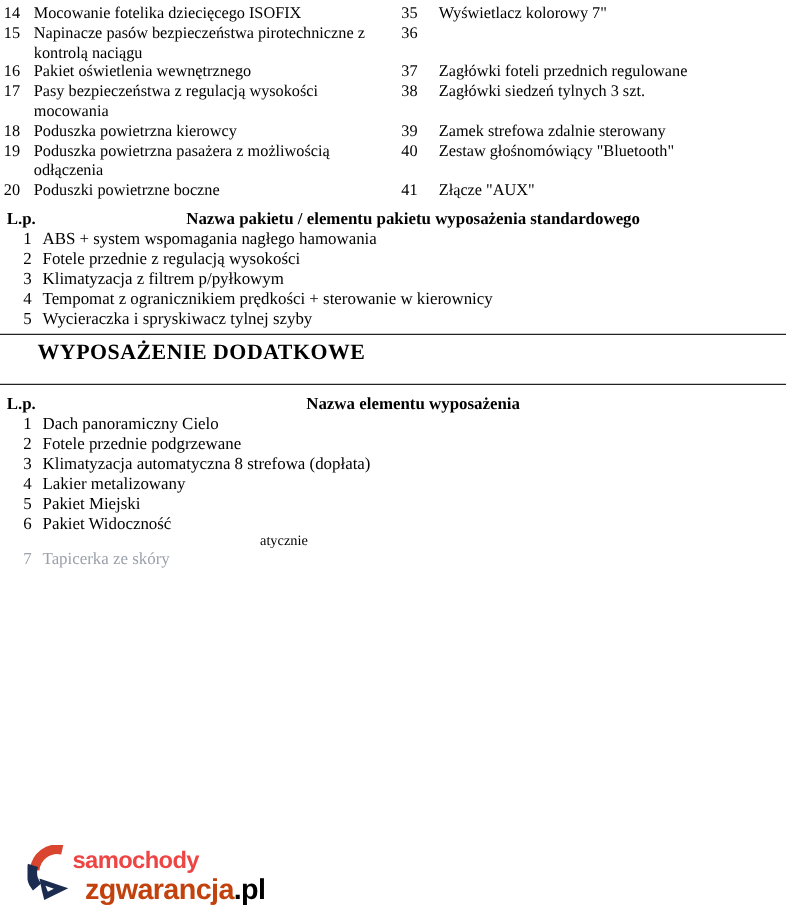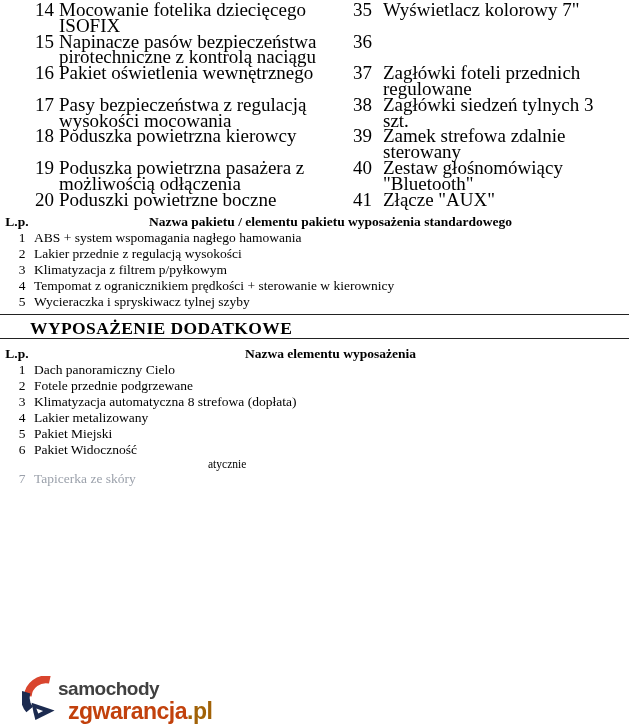--- a/index.html
+++ b/index.html
@@ -12,24 +12,23 @@
     background: #ffffff;
     font-family: "Liberation Serif", serif;
     color: #000000;
   }
 
   
   .top-list { padding-top: 2px; }
   .toprow {
     display: grid;
     grid-template-columns: 24px 294px 30px 1fr;
-    padding-left: 23px;
-    font-size: 19px;
+    padding-left: 3px;
+    font-size: 13px;
     line-height: 15.8px;
-    margin-left: 12px;
   }
   .toprow .txt { padding-right: 10px; }
 
   
   .sec-head {
     display: grid;
     grid-template-columns: 30px 1fr;
     font-weight: bold;
     font-size: 13.5px;
     line-height: 17px;
@@ -53,21 +52,21 @@
     line-height: 12.5px;
   }
   .sub:empty { display: none; }
   .fragment { padding-left: 160px; }
 
   
   .band {
     margin-top: 4px;
     border-top: 1.5px solid #222222;
     border-bottom: 1.5px solid #222222;
-    padding: 3px 0 0 30px;
+    padding: 3px 0 16px 30px;
     font-weight: bold;
     font-size: 17.5px;
     line-height: 20px;
     letter-spacing: 0.4px;
   }
 
   
   .faded { color: #9ba1ab; }
 
   
@@ -164,21 +163,21 @@
         
             
           
             
           </div>
       </div>
 
       <div class="item">
         <div class="item-head">
           <span class="inum">2</span>
-          <span class="iname">Lakier przednie z regulacją wysokości</span>
+          <span class="iname">Fotele przednie z regulacją wysokości</span>
         </div>
         <div>
           
         
             
           
             
           </div>
       </div>
 
@@ -330,17 +329,17 @@
       <span>Tapicerka ze skóry</span>
     </div>
 
   <div class="watermark">
     <svg class="wm-mark" width="46" height="46" viewBox="0 0 48 48" aria-hidden="true">
       <path d="M6 21 A 19 19 0 0 1 29 4" fill="none" stroke="#d9452e" stroke-width="8"></path>
       <path d="M8 35 A 19 19 0 0 1 4.5 17" fill="none" stroke="#1c2b50" stroke-width="9"></path>
       <path d="M10 28 L34 36 L14 46 L12 38 Z" fill="#1c2b50"></path>
       <path d="M15 34 L22 36.5 L17 39 Z" fill="#ffffff"></path>
     </svg>
-    <div class="wm-top" style="color:#404040;">samochody</div>
-    <div class="wm-bottom"><span style="color:#c2410c;">zgwarancja</span><span style="color:#a16207;">.pl</span></div>
+    <div class="wm-top" style="color:#ef4444;">samochody</div>
+    <div class="wm-bottom"><span style="color:#c2410c;">zgwarancja</span><span style="color:#000000;">.pl</span></div>
   </div>
 
 </div>
 
 </body></html>

